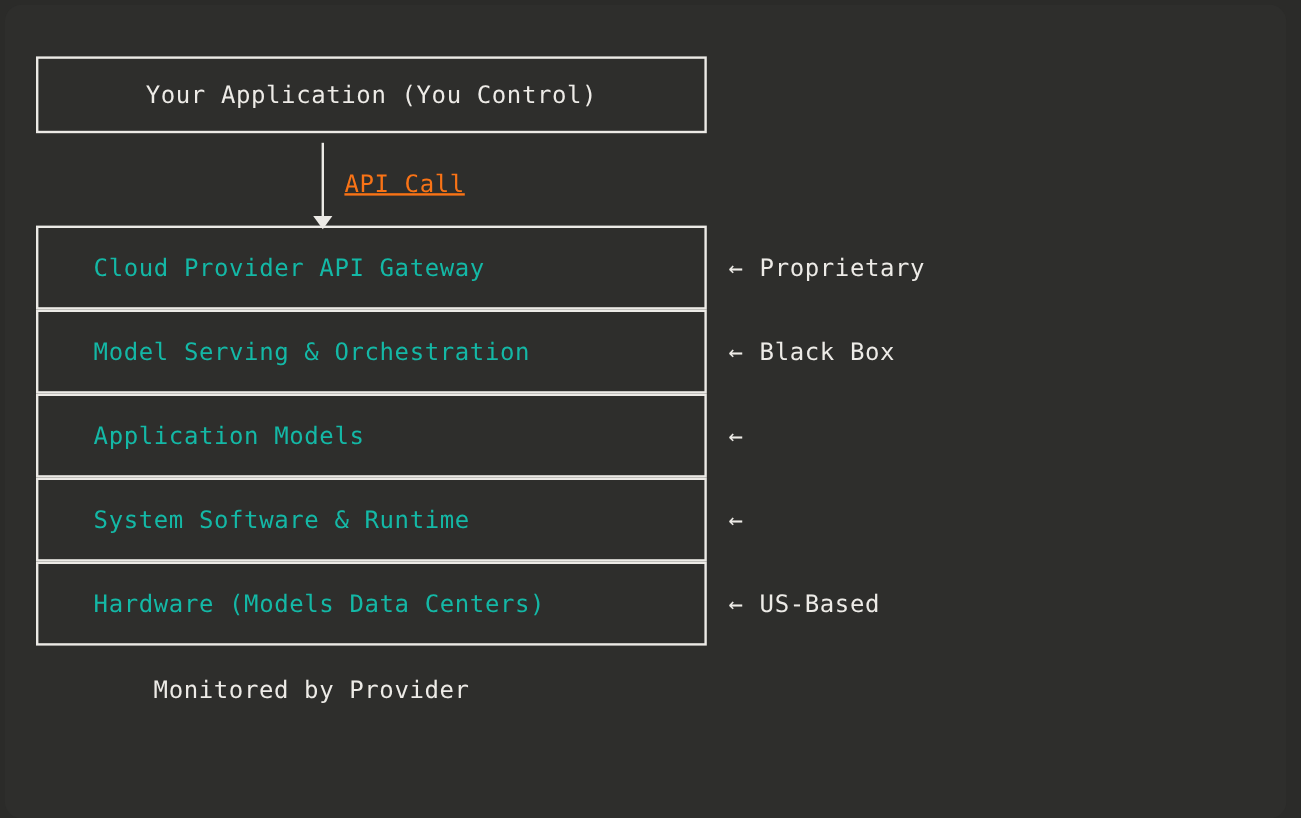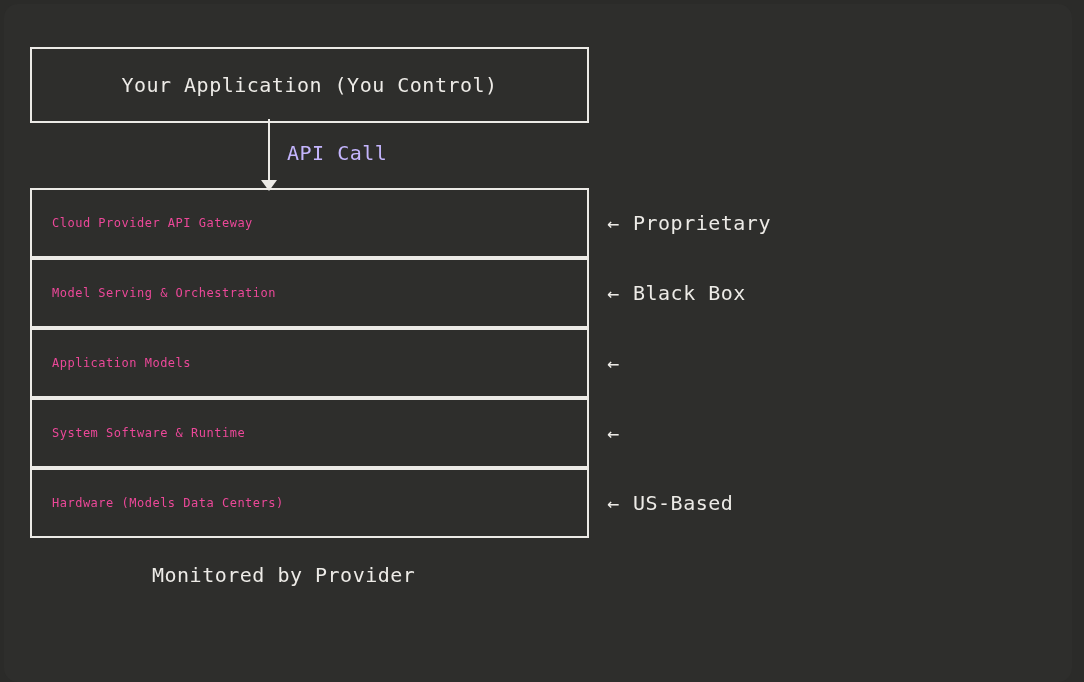--- a/index.html
+++ b/index.html
@@ -41,21 +41,21 @@
     width: 1084px;
     height: 682px;
   }
 
   
   .app-box {
     position: absolute;
     left: 30px;
     top: 47px;
     width: 559px;
-    height: 76px;
+    height: 64px;
     box-sizing: border-box;
     border: 2px solid #eceae6;
     display: flex;
     align-items: center;
     justify-content: center;
   }
   .app-box .label {
     font-size: 20px;
     color: #edebe7;
     letter-spacing: 0.5px;
@@ -79,23 +79,24 @@
     height: 0;
     border-left: 8px solid transparent;
     border-right: 8px solid transparent;
     border-top: 11px solid #eceae6;
   }
   .connector-label {
     position: absolute;
     left: 287px;
     top: 141px;
     font-size: 20px;
-    color: #c4b5fd;
-    letter-spacing: 0.5px;
-    white-space: pre;
+    color: #f97316;
+    letter-spacing: 0.5px;
+    white-space: pre;
+    text-decoration: underline;
   }
 
   
   .stack {
     position: absolute;
     left: 30px;
     top: 188px;
   }
   .stack-row {
     position: relative;
@@ -106,23 +107,23 @@
     left: 0;
     top: 0;
     width: 559px;
     height: 70px;
     box-sizing: border-box;
     border: 2px solid #eceae6;
     display: flex;
     align-items: center;
   }
   .stack-box .label {
-    margin-left: 20px;
-    font-size: 12px;
-    color: #ec4899;
+    margin-left: 46px;
+    font-size: 20px;
+    color: #14b8a6;
     letter-spacing: 0.5px;
     white-space: pre;
   }
   .stack-note {
     position: absolute;
     left: 577px;
     top: 0;
     height: 70px;
     display: flex;
     align-items: center;
@@ -141,21 +142,20 @@
     position: absolute;
     left: 128px;
     top: 558px;
   }
   .footer-notes .note {
     font-size: 20px;
     line-height: 35px;
     color: #edebe7;
     letter-spacing: 0.5px;
     white-space: pre;
-    margin-left: 24px;
   }
 </style>
 </head>
 <body>
 
 <div id="canvas">
   <div id="panel"></div>
 
   <div class="diagram">
 

